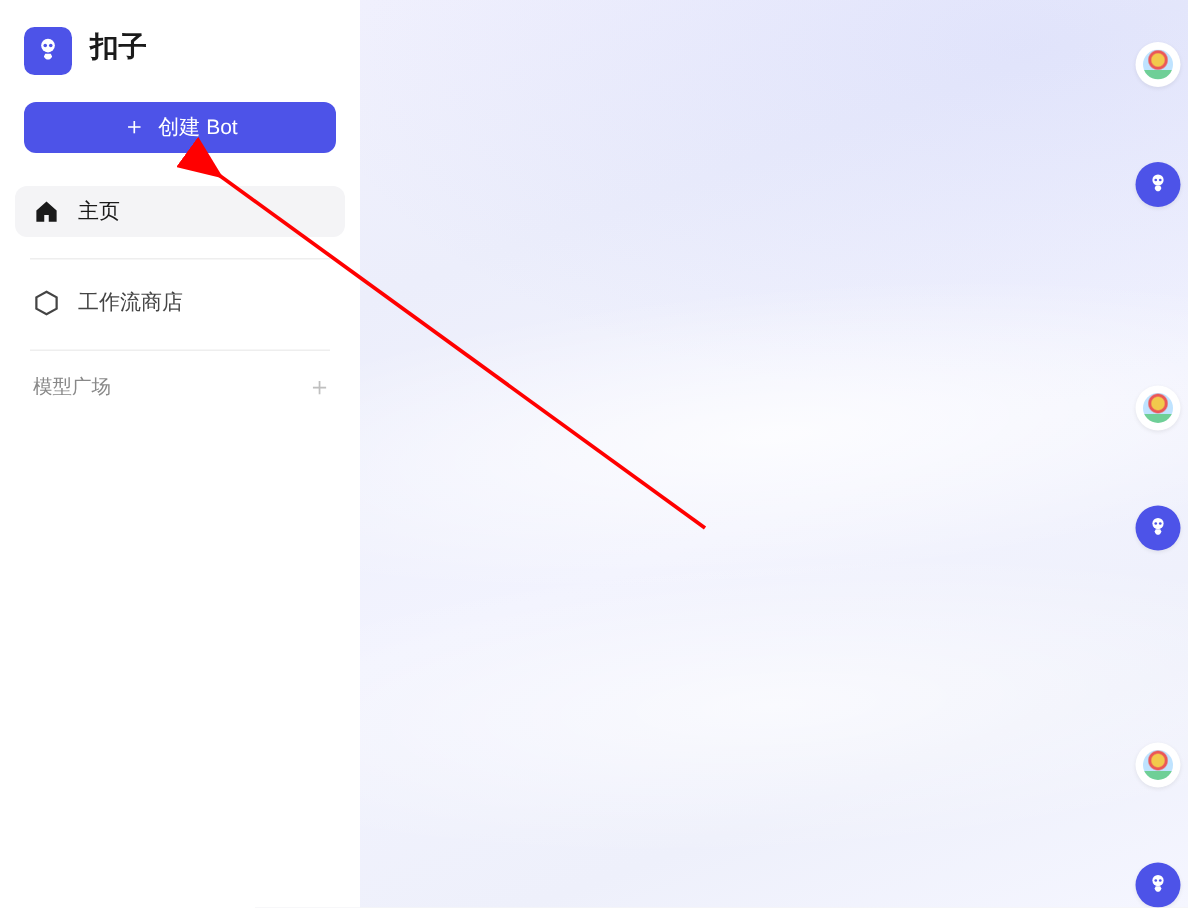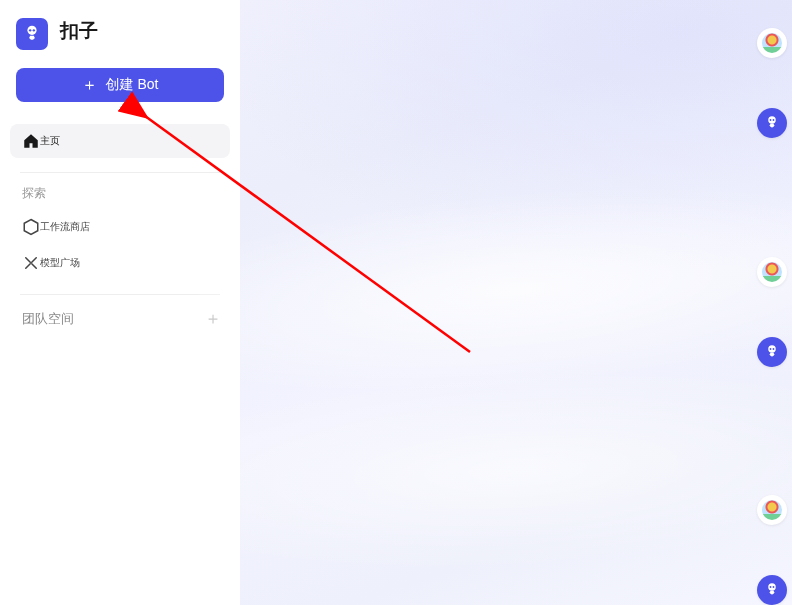--- a/index.html
+++ b/index.html
@@ -56,24 +56,25 @@
       font-size: 14px;
       font-weight: 500;
       cursor: pointer;
       width: calc(100% - 32px);
     }
     .create-btn .plus { font-size: 16px; line-height: 1; }
     .nav-list { padding: 0 10px; }
     .nav-item {
       display: flex;
       align-items: center;
+      gap: 12px;
       padding: 8px 12px;
       border-radius: 8px;
       color: #444;
-      font-size: 10px;
+      font-size: 14px;
       cursor: pointer;
       margin-bottom: 2px;
     }
     .nav-item.active {
       background: #f4f4f6;
       color: #1a1a1a;
       font-weight: 500;
     }
     .nav-item .icon {
       width: 18px;
@@ -201,45 +202,36 @@
           <svg viewBox="0 0 24 24" width="18" height="18">
               <path fill="currentColor" d="M3 11 L12 3 L21 11 V21 H14 V15 H10 V21 H3 Z"></path>
             </svg>
         </span>
         <span>主页</span>
       </div>
     </div>
 
     <div class="divider"></div>
 
-    <div class="section-label">探索</div>
 
     <div class="nav-list">
       <div class="nav-item">
         <span class="icon">
           <svg viewBox="0 0 24 24" width="18" height="18">
               <path d="M12 2 L21 7 V17 L12 22 L3 17 V7 Z" fill="none" stroke="currentColor" stroke-width="2"></path>
             </svg>
         </span>
         <span>工作流商店</span>
       </div>
-      <div class="nav-item">
-        <span class="icon">
-          <svg viewBox="0 0 24 24" width="18" height="18">
-              <path d="M5 5 L11 11 M13 13 L19 19 M19 5 L13 11 M11 13 L5 19" stroke="currentColor" stroke-width="2" stroke-linecap="round"></path>
-            </svg>
-        </span>
-        <span>模型广场</span>
-      </div>
     </div>
 
     <div class="divider"></div>
 
     <div class="section-header">
-      <span>团队空间</span>
+      <span>模型广场</span>
       <span class="plus-add">＋</span>
     </div>
   </aside>
 
   <main class="main"></main>
 
   <div class="right-rail">
     <div class="rail-btn photo">
         <div class="ph"></div>
       </div>

